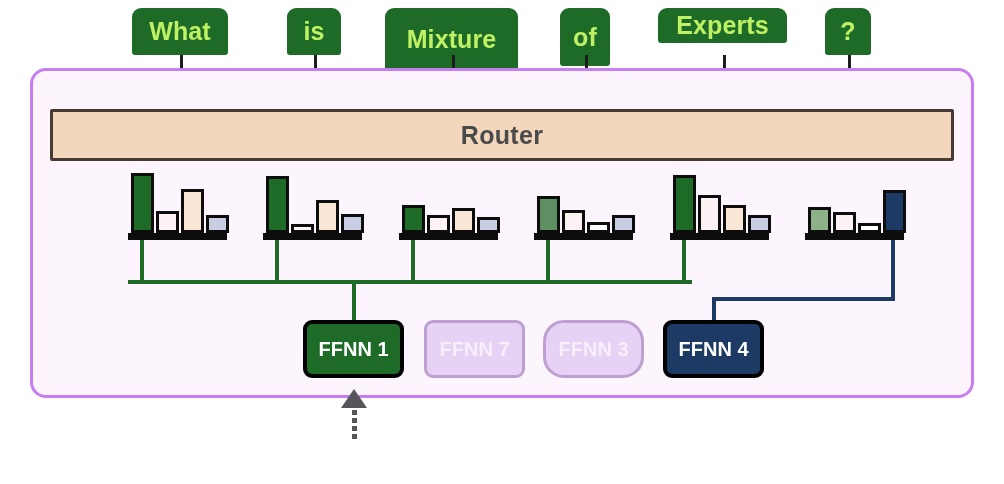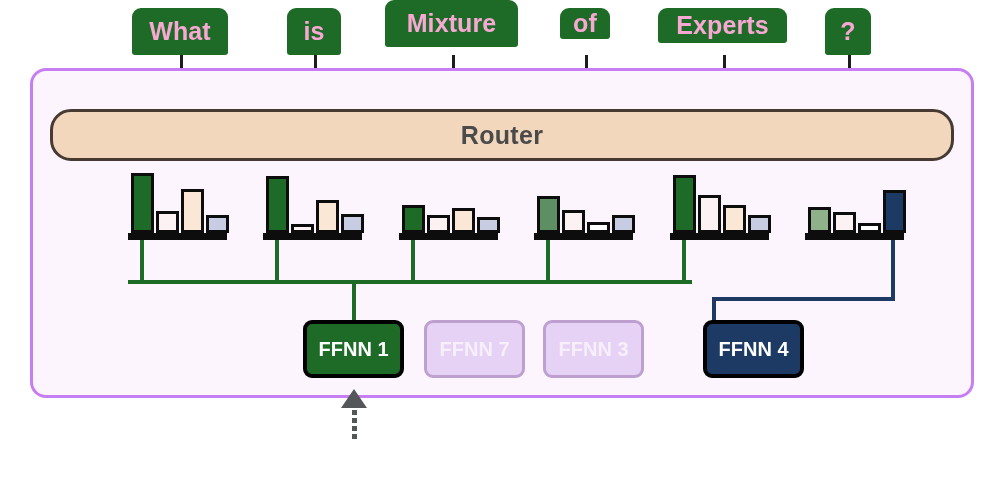--- a/index.html
+++ b/index.html
@@ -4,21 +4,21 @@
 <style>
   html,body{margin:0;padding:0;background:#ffffff;}
   body{width:1004px;height:484px;font-family:"Liberation Sans",sans-serif;overflow:hidden;}
   #stage{position:relative;width:1004px;height:484px;background:#ffffff;}
 
   
   .token{
     position:absolute;
     background:#1e6b28;
     border-radius:9px 9px 3px 3px;
-    color:#f9a8d4;
+    color:#bef264;
     font-weight:bold;
     font-size:25px;
     display:flex;align-items:center;justify-content:center;
     box-sizing:border-box;
     letter-spacing:.1px;
   }
   .token-stem{position:absolute;width:3px;background:#1d1d1d;}
 
   
   #panel{
@@ -27,21 +27,21 @@
     border:3px solid #c77ef2;
     border-radius:16px;
     box-sizing:border-box;
   }
 
   
   #router{
     position:absolute;left:50px;top:109px;width:904px;height:52px;
     background:#f2d7bd;
     border:3px solid #463a32;
-    border-radius:21px;
+    border-radius:2px;
     box-sizing:border-box;
     display:flex;align-items:center;justify-content:center;
   }
   #router-label{color:#4a4a4a;font-weight:bold;font-size:25px;letter-spacing:.3px;}
 
   
   .chartgroup{position:absolute;bottom:0;}
   .chart-baseline{position:absolute;left:0;bottom:0;height:7px;background:#0d0d0d;}
   .bar{position:absolute;bottom:7px;border:3px solid #0d0d0d;box-sizing:border-box;}
 
@@ -77,23 +77,23 @@
 </head>
 <body>
 
 <div id="stage">
 
   <div id="tokens-layer">
       <div class="token" style="left: 132px; top: 8px; width: 96px; height: 47px; background: rgb(30, 107, 40);">What</div>
       <div class="token-stem" style="left: 180px; top: 55px; height: 54px;"></div>
       <div class="token" style="left: 287px; top: 8px; width: 54px; height: 47px; background: rgb(30, 107, 40);">is</div>
       <div class="token-stem" style="left: 314px; top: 55px; height: 54px;"></div>
-      <div class="token" style="left: 385px; top: 0; width: 133px; height: 47px; background: rgb(30, 107, 40);">Mixture</div>
+      <div class="token" style="left: 385px; top: 8px; width: 133px; height: 62px; background: rgb(30, 107, 40);">Mixture</div>
       <div class="token-stem" style="left: 452px; top: 55px; height: 54px;"></div>
-      <div class="token" style="left: 560px; top: 8px; width: 50px; height: 31px; background: rgb(30, 107, 40);">of</div>
+      <div class="token" style="left: 560px; top: 8px; width: 50px; height: 58px; background: rgb(30, 107, 40);">of</div>
       <div class="token-stem" style="left: 585px; top: 55px; height: 54px;"></div>
       <div class="token" style="left: 658px; top: 8px; width: 129px; height: 35px; background: rgb(30, 107, 40);">Experts</div>
       <div class="token-stem" style="left: 723px; top: 55px; height: 54px;"></div>
       <div class="token" style="left: 825px; top: 8px; width: 46px; height: 47px; background: rgb(30, 107, 40);">?</div>
       <div class="token-stem" style="left: 848px; top: 55px; height: 54px;"></div>
     </div>
 
   <div id="panel"></div>
 
   <div id="router">
@@ -154,22 +154,22 @@
       <div class="line" style="left: 128px; top: 280px; width: 564px; height: 4px; background: rgb(30, 107, 40);"></div>
       <div class="line" style="left: 352px; top: 280px; width: 4px; height: 44px; background: rgb(30, 107, 40);"></div>
       <div class="line" style="left: 891px; top: 240px; width: 4px; height: 61px; background: rgb(28, 58, 99);"></div>
       <div class="line" style="left: 712px; top: 297px; width: 183px; height: 4px; background: rgb(28, 58, 99);"></div>
       <div class="line" style="left: 712px; top: 297px; width: 4px; height: 27px; background: rgb(28, 58, 99);"></div>
     </div>
 
   <div id="experts-layer">
       <div class="ffnn ffnn-active-green" style="left: 303px; top: 320px;">FFNN 1</div>
       <div class="ffnn ffnn-inactive" style="left: 424px; top: 320px;">FFNN 7</div>
-      <div class="ffnn ffnn-inactive" style="left: 543px; top: 320px;">FFNN 3</div>
-      <div class="ffnn ffnn-active-navy" style="left: 663px; top: 320px; margin-left: 40px;">FFNN 4</div>
+      <div class="ffnn ffnn-inactive" style="left: 543px; top: 320px; border-radius: 21px;">FFNN 3</div>
+      <div class="ffnn ffnn-active-navy" style="left: 663px; top: 320px;">FFNN 4</div>
     </div>
 
   <div id="arrowhead"></div>
   <div id="dots-layer">
       <div class="dot" style="left: 352px; top: 410px;"></div>
       <div class="dot" style="left: 352px; top: 418px;"></div>
       <div class="dot" style="left: 352px; top: 426px;"></div>
       <div class="dot" style="left: 352px; top: 434px;"></div>
     </div>
 

